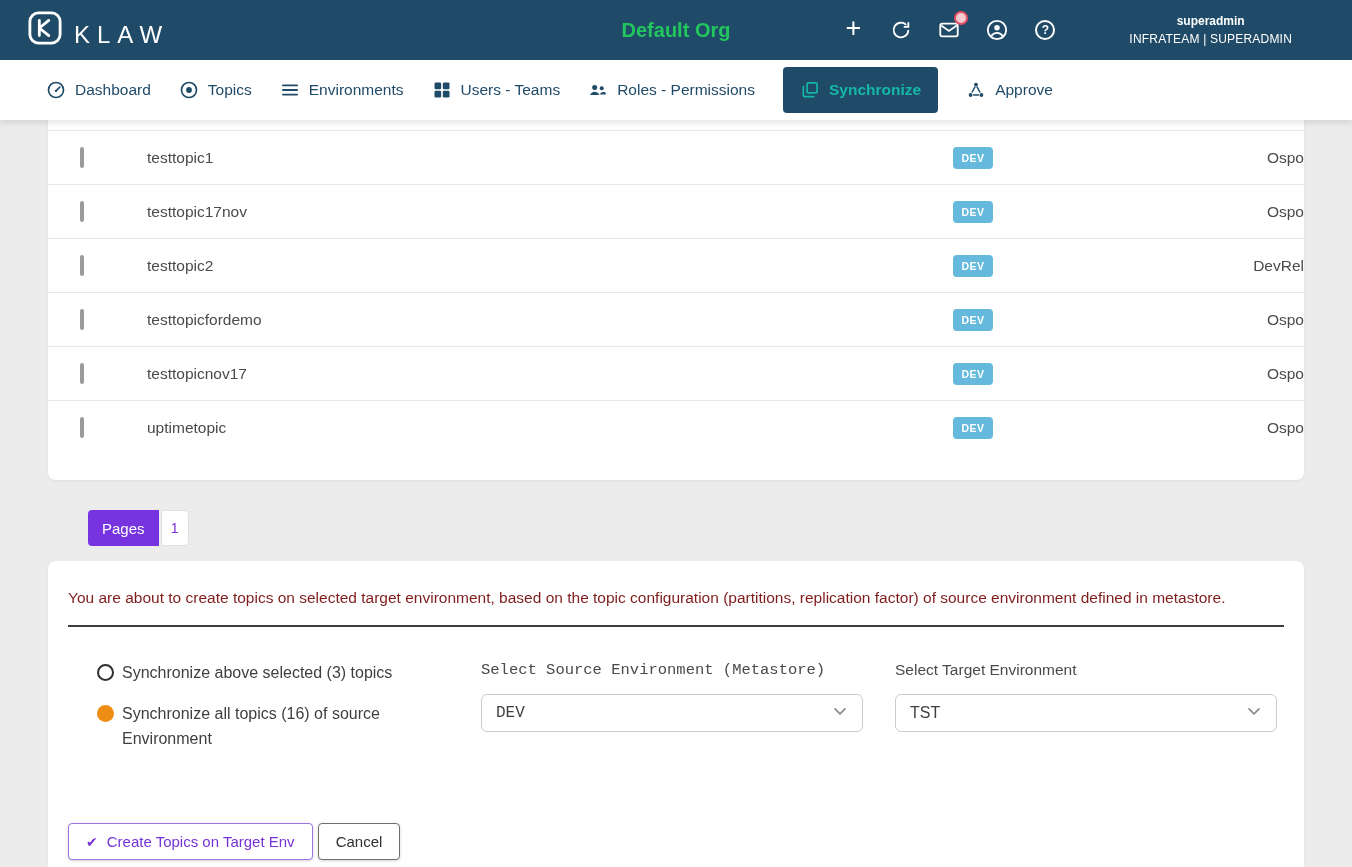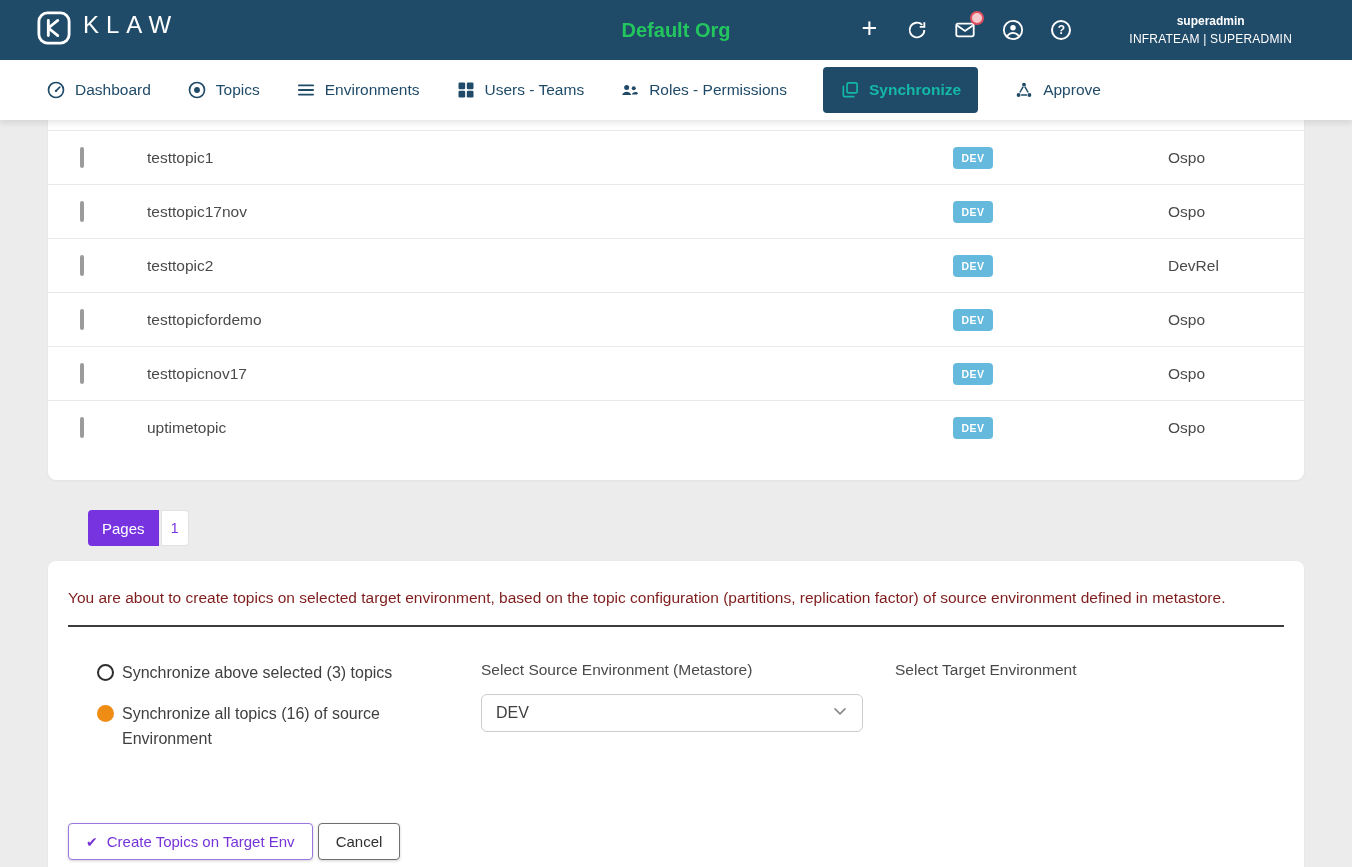--- a/index.html
+++ b/index.html
@@ -15,48 +15,48 @@
   .header {
     height: 60px;
     background: #1f4a68;
     display: flex;
     align-items: center;
     padding: 0 24px 0 28px;
     color: #ffffff;
     position: relative;
     z-index: 5;
   }
-  .logo { display: flex; align-items: flex-start; gap: 12px; cursor: pointer; margin-left: 9px; }
+  .logo { display: flex; align-items: flex-end; gap: 12px; cursor: pointer; }
   .logo-text { font-size: 24px; letter-spacing: 7px; font-weight: 400; color: #fff; }
   .org-title {
     position: absolute; left: 50%; top: 50%; transform: translate(-50%, -50%);
     font-size: 20px; font-weight: 700; color: #22c55e; white-space: nowrap;
   }
   .header-actions { margin-left: auto; display: flex; align-items: center; gap: 24px; }
   .h-icon { width: 24px; height: 24px; display: flex; align-items: center; justify-content: center; cursor: pointer; color: #fff; position: relative; }
   .h-icon svg { display: block; }
   .plus-glyph { font-size: 27px; font-weight: 300; line-height: 1; margin-top: -3px; }
   .help-circle {
     width: 20px; height: 20px; border: 2px solid #fff; border-radius: 50%;
     display: flex; align-items: center; justify-content: center;
     font-size: 12px; font-weight: 700;
   }
   .mail-badge {
     position: absolute; top: -7px; right: -7px;
     width: 14px; height: 14px; border-radius: 50%;
     background: #f6c9cf; border: 2px solid #e04f5f;
   }
-  .user-info { margin-left: 56px; margin-right: 36px; text-align: center; display: flex; flex-direction: column; gap: 4px; }
+  .user-info { margin-left: 72px; margin-right: 36px; text-align: center; display: flex; flex-direction: column; gap: 4px; }
   .user-name { font-size: 12px; font-weight: 700; }
   .user-role { font-size: 12px; font-weight: 400; letter-spacing: 0.2px; }
 
   
   .nav {
     height: 60px; background: #ffffff;
-    display: flex; align-items: center; gap: 36px;
+    display: flex; align-items: center; gap: 28px;
     padding: 0 46px;
     box-shadow: 0 3px 6px rgba(0,0,0,0.10);
     position: relative; z-index: 4;
   }
   .nav-item {
     display: flex; align-items: center; gap: 9px;
     color: #1f4a68; font-size: 15.5px; cursor: pointer; white-space: nowrap;
   }
   .nav-item .nav-icon { width: 20px; height: 20px; display: flex; align-items: center; }
   .nav-item.active {
@@ -86,21 +86,21 @@
     border: 2px solid #9b9b9b; border-radius: 3px;
     background: #fff; cursor: pointer;
   }
   .topic-name { font-size: 15.5px; color: #4a4a4a; }
   .env-badge {
     justify-self: center;
     background: #64b9dc; color: #ffffff;
     font-size: 10.5px; font-weight: 700; letter-spacing: 0.4px;
     padding: 5px 9px; border-radius: 4px;
   }
-  .team-name { font-size: 15.5px; color: #4a4a4a; padding-left: 70px; }
+  .team-name { font-size: 15.5px; color: #4a4a4a; padding-left: 70px; text-align: right; }
 
   
   .pagination { margin-top: 30px; display: flex; align-items: stretch; padding-left: 40px; }
   .pages-btn {
     background: #7733e0; color: #fff; border: none;
     font-size: 15px; font-family: inherit;
     padding: 0 14px; height: 36px;
     border-radius: 4px 0 0 4px; cursor: pointer;
   }
   .page-num {
@@ -131,21 +131,21 @@
     margin-bottom: 16px; cursor: pointer;
   }
   .radio-circle {
     width: 17px; height: 17px; border-radius: 50%;
     border: 2.5px solid #2e2e2e; flex-shrink: 0; margin-top: 3px;
   }
   .radio-circle.selected { border: none; background: #ee8c13; width: 17px; height: 17px; }
   .radio-label { font-size: 16px; color: #3f3f3f; line-height: 1.55; max-width: 310px; }
 
   .env-col { width: 382px; flex-shrink: 0; }
-  .env-col.source { margin-right: 32px; }
+  .env-col.source { margin-right: 32px; font-family: Liberation Mono, monospace; }
   .env-label { font-size: 15.5px; color: #4a4a4a; margin-bottom: 15px; }
   .select-box {
     border: 1px solid #cccccc; border-radius: 6px;
     height: 38px; padding: 0 12px 0 14px;
     display: flex; align-items: center; justify-content: space-between;
     font-size: 16px; color: #3f3f3f; background: #fff; cursor: pointer;
   }
 
   .btn-row { margin-top: 56px; display: flex; align-items: center; }
   .btn {
@@ -359,20 +359,28 @@
           <span>
             <svg viewBox="0 0 24 24" width="20" height="20">
               <path d="M6 9.5l6 6 6-6" fill="none" stroke="#8a8a8a" stroke-width="2" stroke-linecap="round" stroke-linejoin="round"></path>
             </svg>
           </span>
         </div>
       </div>
 
       <div class="env-col">
         <div class="env-label">Select Target Environment</div>
+        <div class="select-box">
+          <span>TST</span>
+          <span>
+            <svg viewBox="0 0 24 24" width="20" height="20">
+              <path d="M6 9.5l6 6 6-6" fill="none" stroke="#8a8a8a" stroke-width="2" stroke-linecap="round" stroke-linejoin="round"></path>
+            </svg>
+          </span>
+        </div>
       </div>
     </div>
 
     <div class="btn-row">
       <button class="btn btn-create">
         <span class="check-glyph">✔</span>
         <span>Create Topics on Target Env</span>
       </button>
       <button class="btn btn-cancel">Cancel</button>
     </div>

